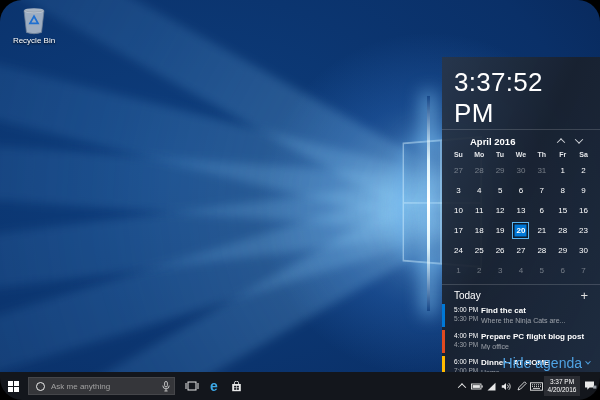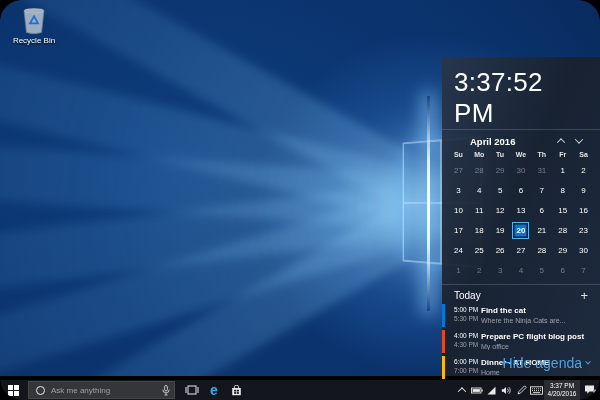--- a/index.html
+++ b/index.html
@@ -65,21 +65,21 @@
   .t1 { font-size:6.5px; color:#fff; }
   .t2 { font-size:6.5px; color:rgba(255,255,255,0.55); margin-top:2px; }
   .einfo { flex:1; padding-top:2px; min-width:0; }
   .etitle { font-size:8px; font-weight:700; color:#fff; white-space:nowrap; overflow:hidden; }
   .eloc { font-size:7px; color:rgba(255,255,255,0.55); margin-top:2px; white-space:nowrap; overflow:hidden; }
   .hide-agenda { position:absolute; bottom:5px; right:10px; display:flex; align-items:center; gap:4px;
     color:#4FA3E3; font-size:14px; }
   .hide-agenda .chev { border-color:#4FA3E3; width:4px; height:4px; }
 
   
-  .taskbar { position:absolute; left:0; right:0; bottom:0; height:20px; background:#13161c; z-index:10;
+  .taskbar { position:absolute; left:0; right:0; bottom:0; height:28px; background:#13161c; z-index:10;
     display:flex; align-items:center; }
   .startbtn { width:26px; height:24px; display:flex; align-items:center; justify-content:center; }
   .winlogo { width:11px; height:11px; display:grid; grid-template-columns:5px 5px; grid-template-rows:5px 5px; gap:1px; }
   .winlogo span { background:#fff; }
   .searchbox { position:relative; width:147px; height:18px; background:#35363a; border:1px solid #45464a;
     display:flex; align-items:center; margin-left:2px; }
   .cortana-ring { width:9px; height:9px; border:1.5px solid #ececec; border-radius:50%; margin:0 6px 0 7px; flex:none; }
   .searchbox input { flex:1; min-width:0; background:transparent; border:none; outline:none;
     font-size:8px; color:#ddd; font-family:"Liberation Sans", sans-serif; }
   .searchbox input::placeholder { color:#a2a2a2; }

